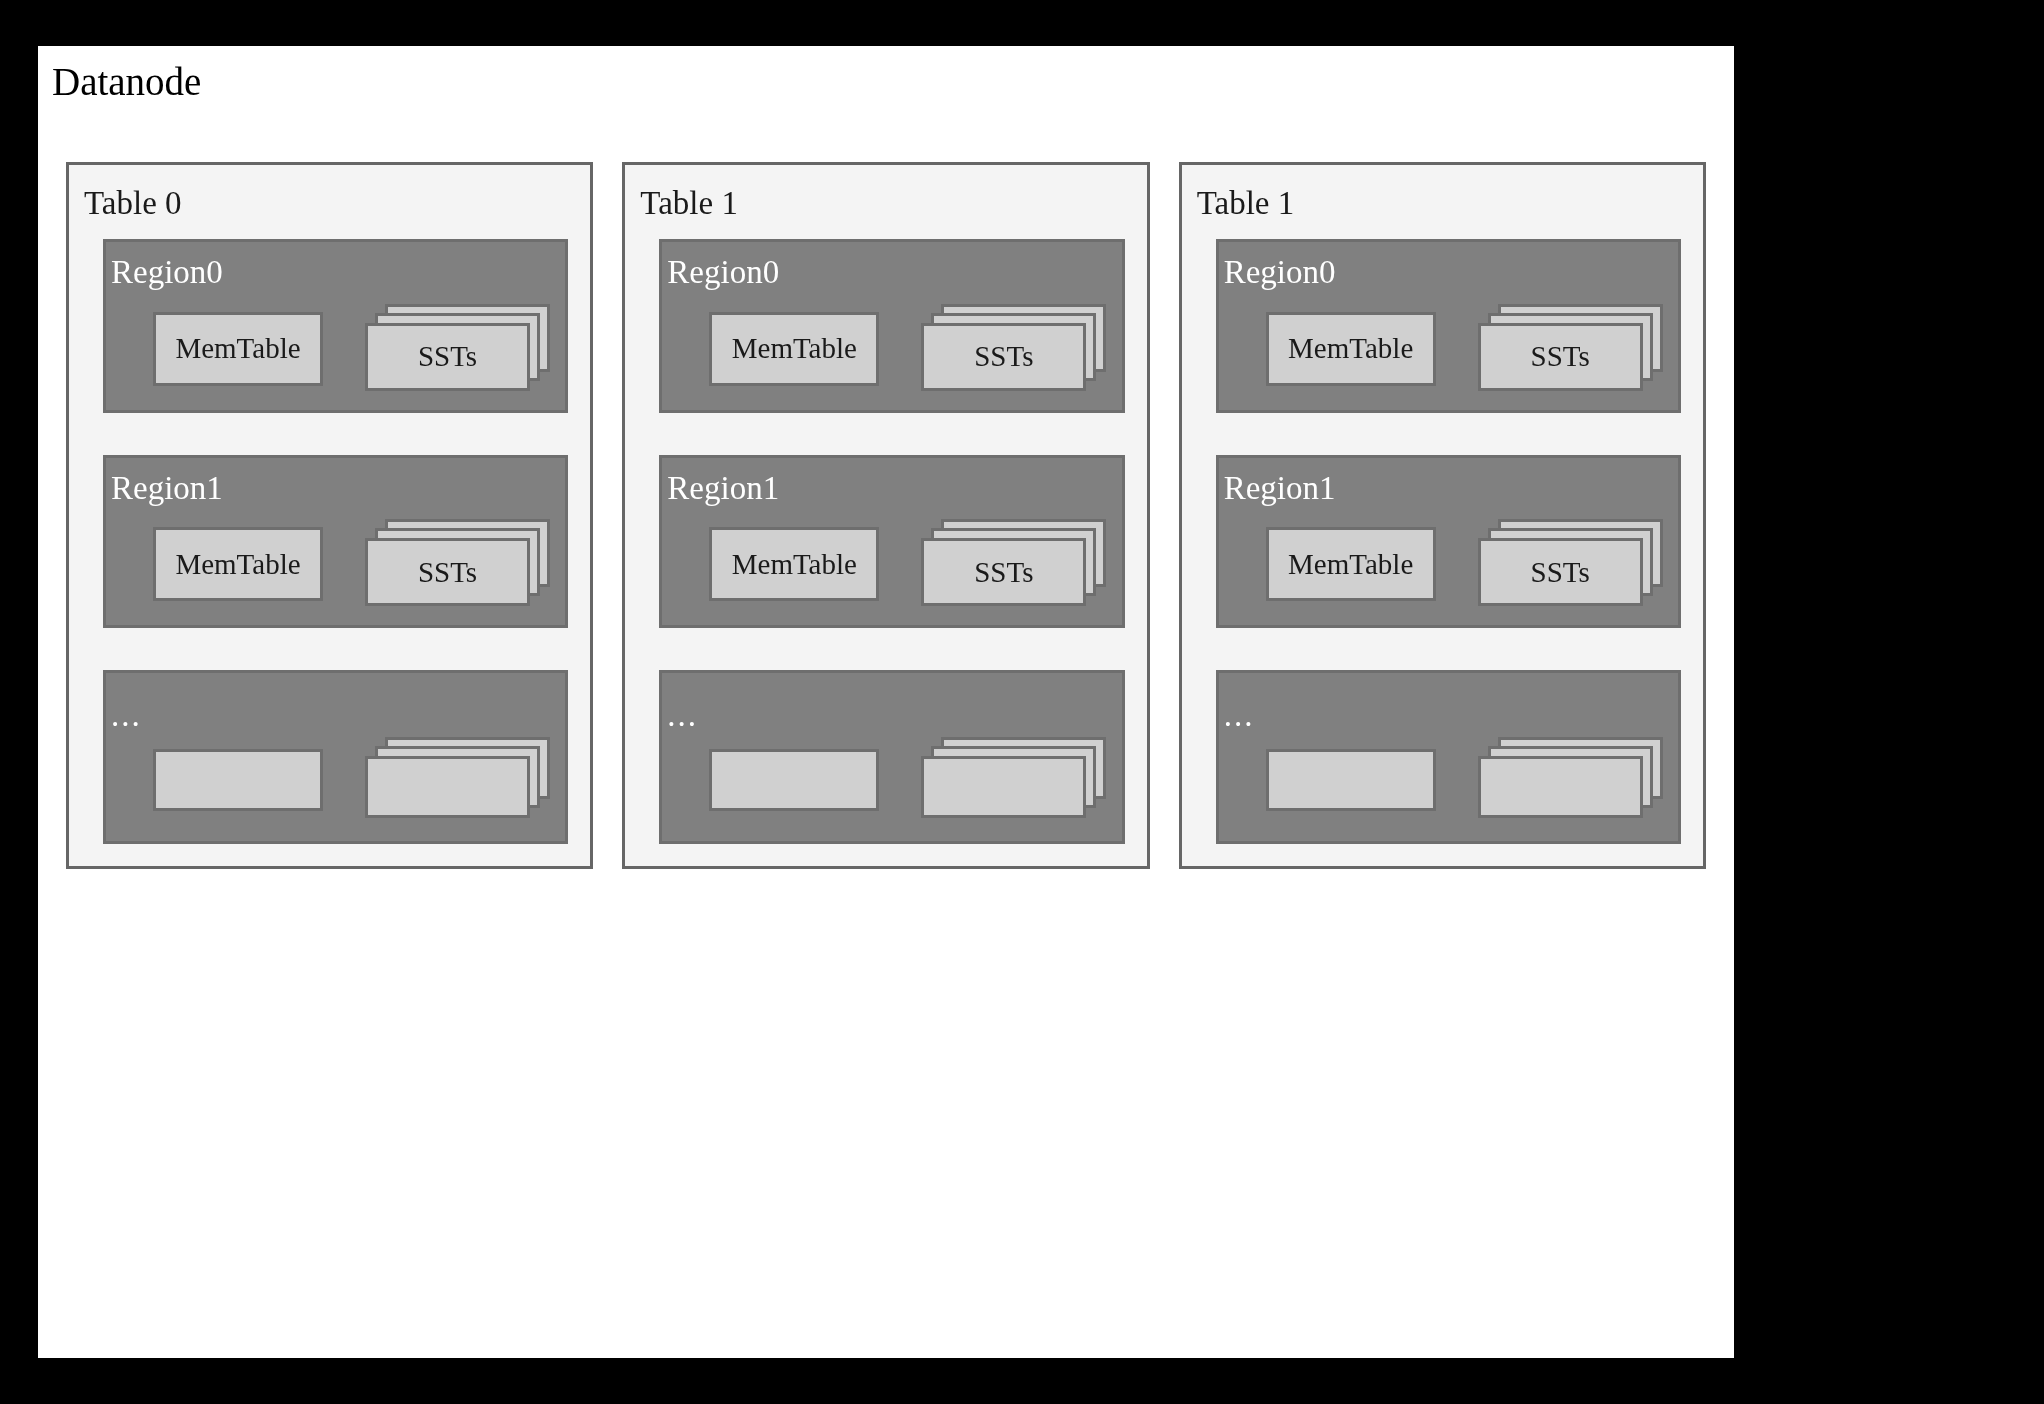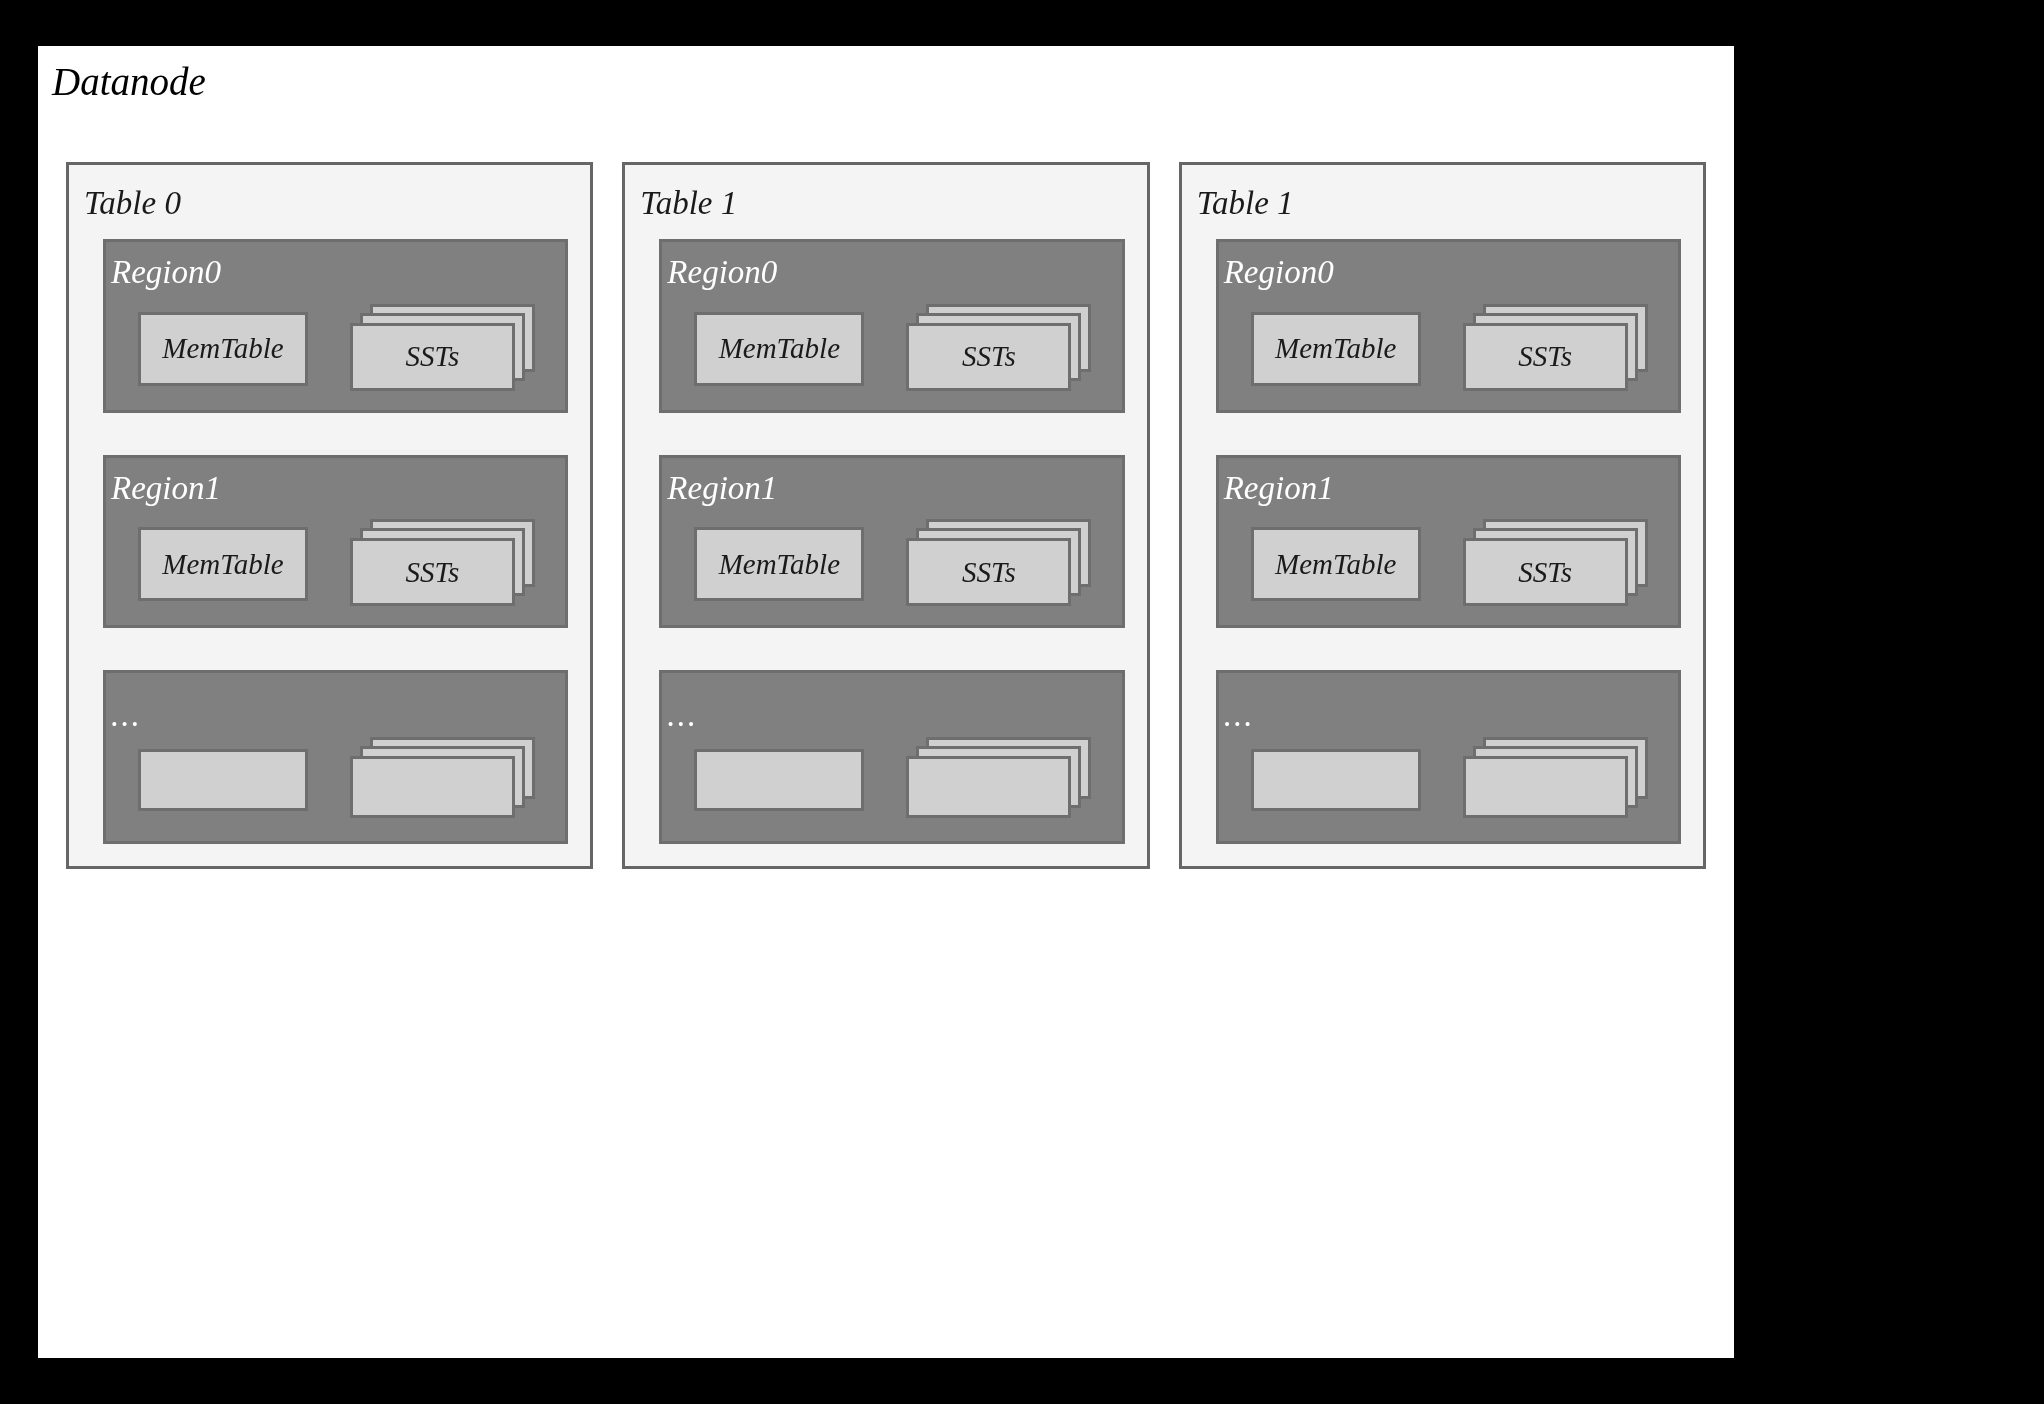--- a/index.html
+++ b/index.html
@@ -14,21 +14,20 @@
     overflow: hidden;
   }
 
   
   #stage {
     position: absolute;
     left: 0; top: 0;
     width: 2026px;
     height: 1404px;
     background: #000000;
-    font-style: italic;
   }
   #canvas {
     position: absolute;
     left: 38px;
     top: 46px;
     width: 1696px;
     height: 1312px;
     background: #ffffff;
   }
 
@@ -98,21 +97,21 @@
     line-height: 1;
     white-space: nowrap;
   }
   .region-label.ellipsis {
     font-size: 33px;
     letter-spacing: 2px;
     top: 26px;
   }
   .region-inner {
     position: absolute;
-    left: 32px;
+    left: 47px;
     right: 14px;
     bottom: 22px;
     height: 78px;
     display: flex;
     align-items: center;
   }
 
   
   .memtable {
     width: 170px;

